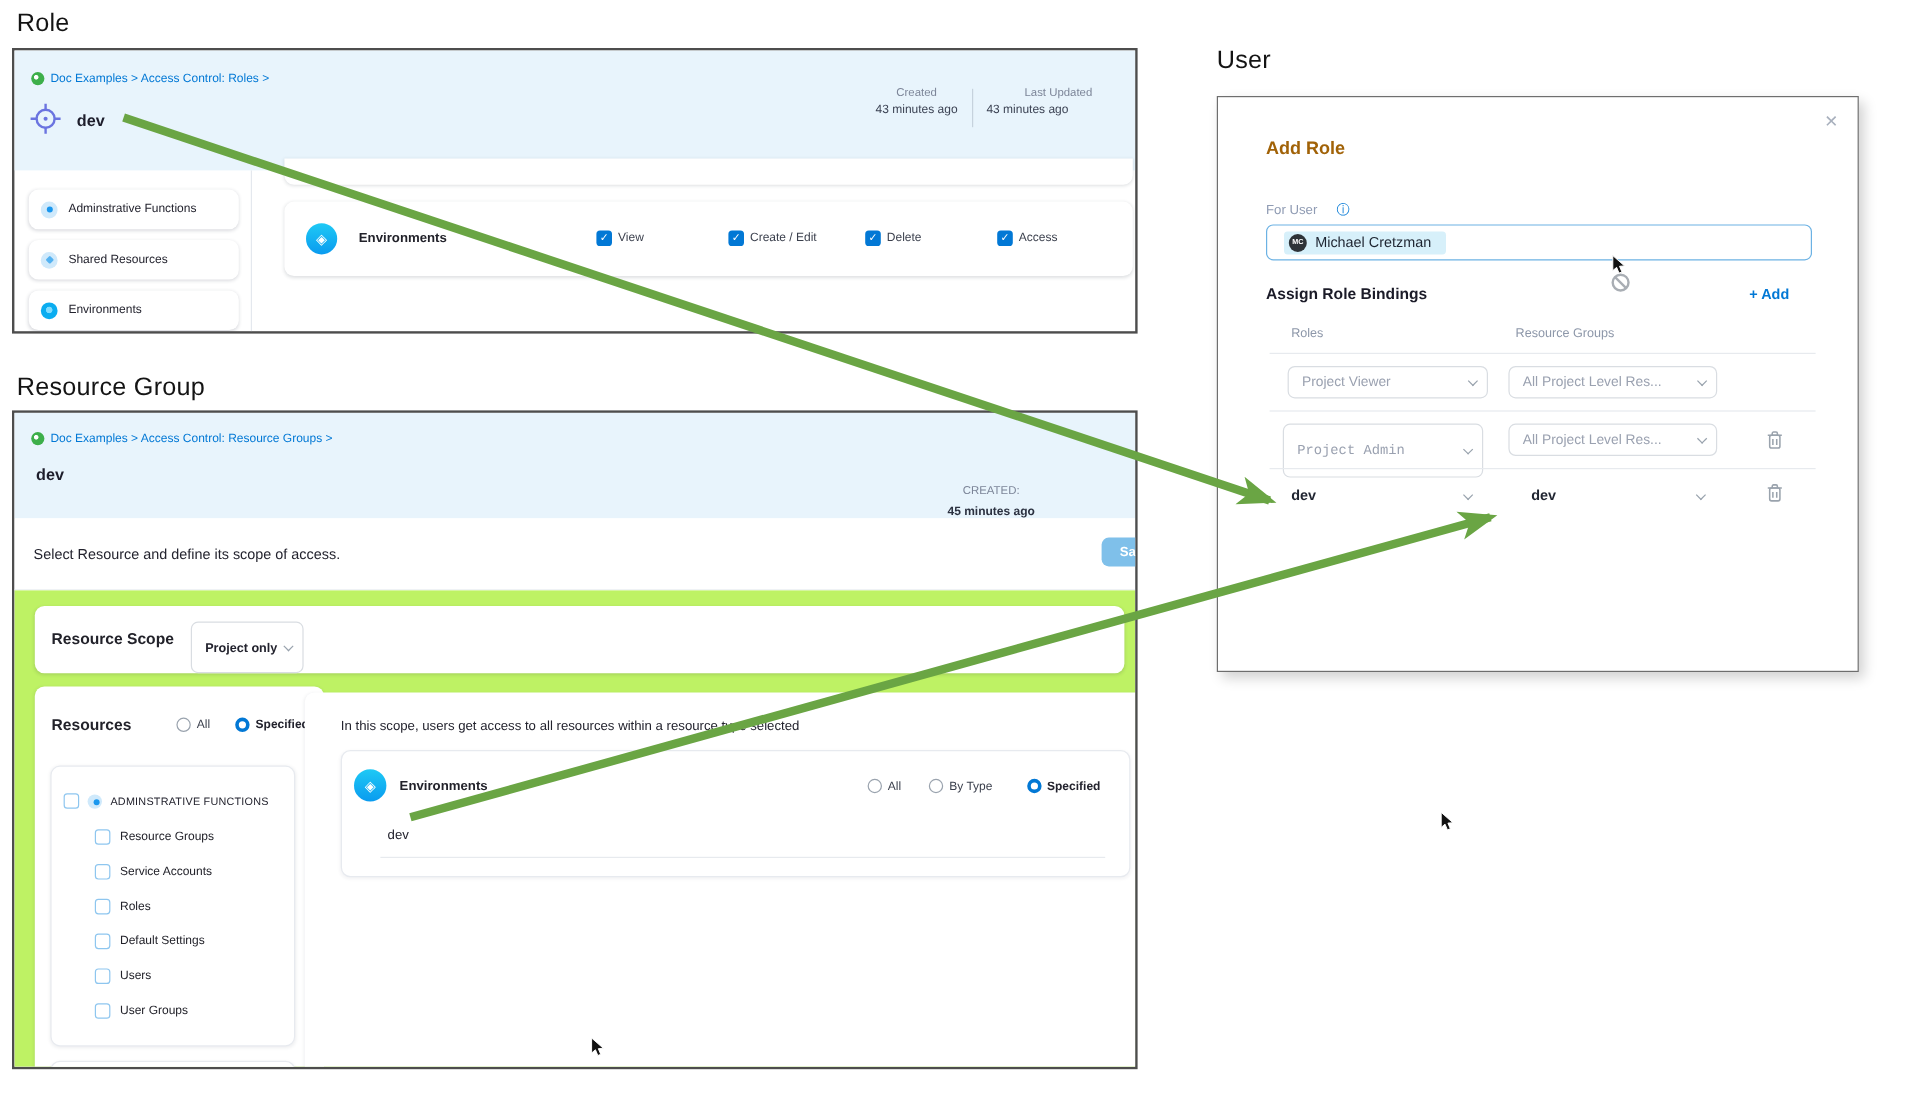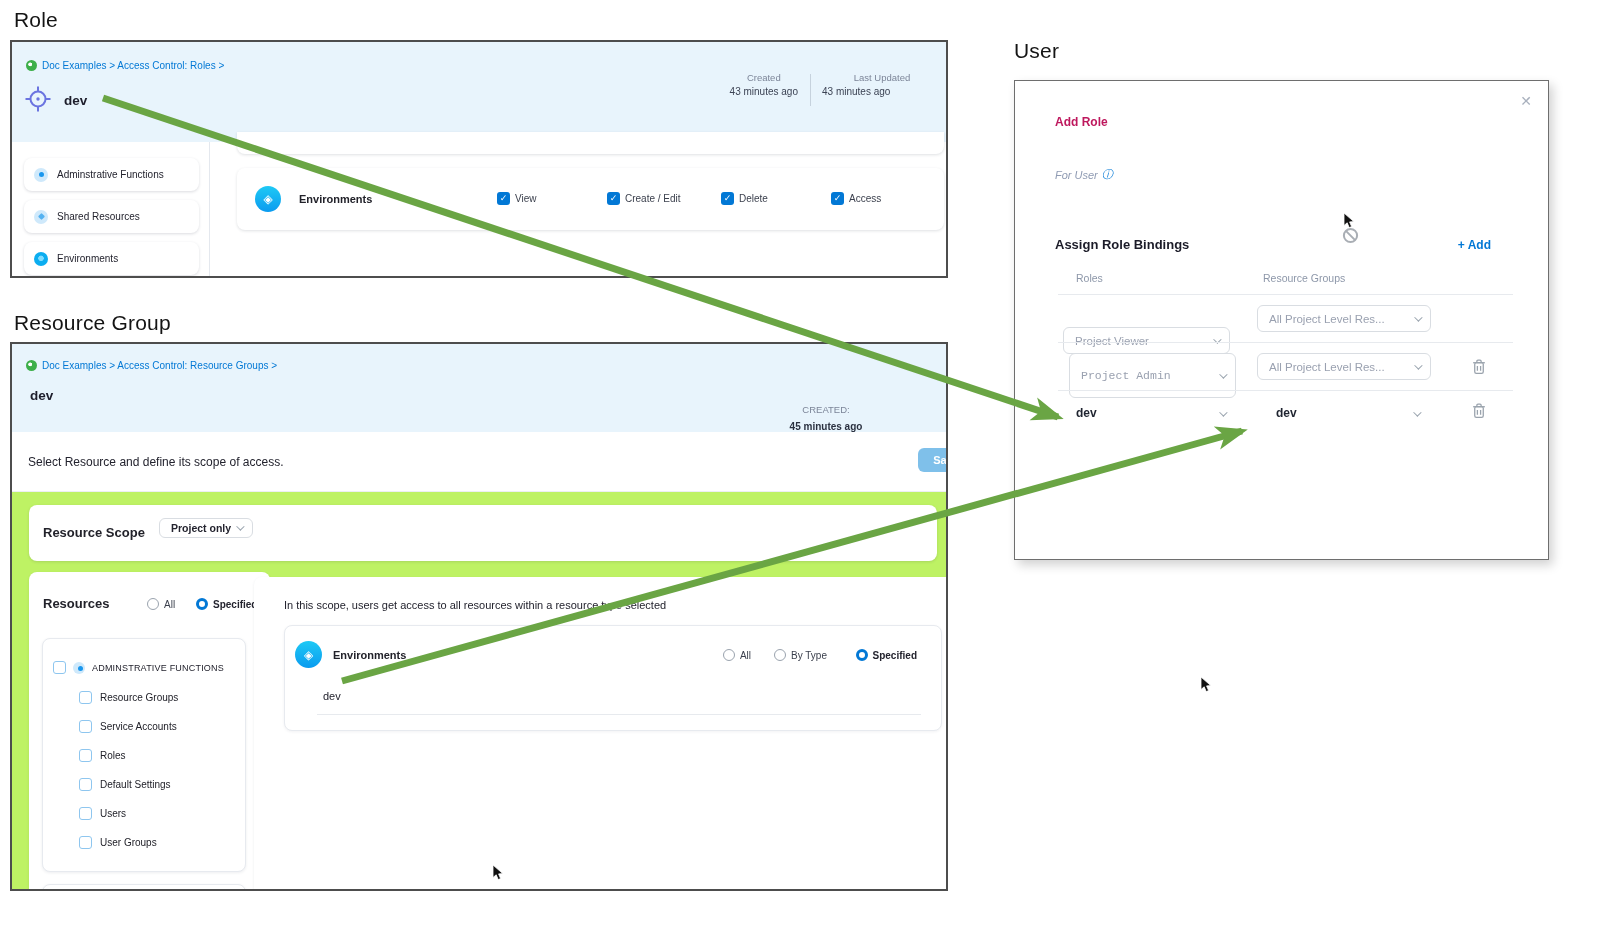--- a/index.html
+++ b/index.html
@@ -175,21 +175,21 @@
 
   <div class="abs" style="left:0; right:0; top:88px; height:60px; background:#fff; border-bottom:1px solid #eceff3;">
     <div class="abs" style="left:16px; top:23px; font-size:12px; color:#23232e;">Select Resource and define its scope of access.</div>
     <button class="save-btn abs" style="left:906px; top:16px; width:56px;">Save</button>
   </div>
 
   <div class="abs" style="left:0; right:0; top:148px; bottom:0; background:#bef264;">
 
     <div class="card abs" style="left:17px; top:13px; width:908px; height:56px;">
       <div class="abs" style="left:14px; top:20px; font-size:13px; font-weight:700;">Resource Scope</div>
-      <div class="selbox abs" style="left:130px; top:13px; width:94px; height:20px; color:#23232e; font-weight:700; font-size:10.5px;">
+      <div class="selbox abs" style="left:130px; top:13px; width:94px; height:43px; color:#23232e; font-weight:700; font-size:10.5px;">
         <span>Project only</span>
         <span class="chev"></span>
       </div>
     </div>
 
     <div class="abs" style="left:17px; top:80px; width:241px; bottom:0; background:#fff; border-radius:8px 8px 0 0; box-shadow:0 1px 3px rgba(30,40,60,.10);">
       <div class="abs" style="left:14px; top:24px; font-size:13px; font-weight:700;">Resources</div>
       <div class="ropt abs" style="left:118px; top:26px;">
         <span class="radio off"></span>
         <span>All</span>
@@ -267,38 +267,44 @@
         <div class="abs" style="left:38px; top:64px; font-size:11px; color:#23232e;">dev</div>
         <div class="hrline" style="left:32px; right:20px; top:88px;"></div>
       </div>
     </div>
   </div>
 </div>
 
 <div class="modal" style="left:1014px; top:80px; width:535px; height:480px;">
   <div class="abs" style="right:16px; top:12px; font-size:14px; color:#a8b0bd; cursor:default;">✕</div>
 
-  <div class="abs" style="left:40px; top:34px; font-size:12px; font-weight:700; color:#be185d;">Add Role</div>
-
-  <div class="abs" style="left:40px; top:86px; display:flex; align-items:center; gap:4px;font-style:italic;">
+  <div class="abs" style="left:40px; top:34px; font-size:15px; font-weight:700; color:#a16207;">Add Role</div>
+
+  <div class="abs" style="left:40px; top:86px; display:flex; align-items:center; gap:16px;">
     <span style="font-size:11px; color:#8f9bb3;">For User</span>
     <span style="font-size:11px; color:#0278d5;">ⓘ</span>
   </div>
 
+  <div class="abs" style="left:40px; top:106px; width:455px; height:30px; border:1px solid #6cb2e4; border-radius:6px; background:#fff; display:flex; align-items:center; padding-left:14px;">
+    <div style="display:flex; align-items:center; gap:7px; background:#d7f0fa; border-radius:3px; padding:2px 12px 2px 4px;">
+      <span style="width:15px; height:15px; border-radius:50%; background:#2e3338; color:#fff; font-size:6px; font-weight:700; display:flex; align-items:center; justify-content:center;">MC</span>
+      <span style="font-size:12px; color:#1d2430;">Michael Cretzman</span>
+    </div>
+  </div>
 
   <div class="abs" style="left:40px; top:156px; font-size:13px; font-weight:700; color:#1b1b28;">Assign Role Bindings</div>
   <div class="addlink abs" style="right:57px; top:157px;">+ Add</div>
 
   <div class="muted-sm abs" style="left:61px; top:191px;">Roles</div>
   <div class="muted-sm abs" style="left:248px; top:191px;">Resource Groups</div>
 
   <div class="hrline" style="left:43px; width:455px; top:213px;"></div>
 
   <div class="abs" style="left:0; top:214px; width:100%; height:47px;">
-    <div class="selbox abs" style="left:48px; top:10px; width:167px; height:27px;margin-top:22px;">
+    <div class="selbox abs" style="left:58px; top:10px; width:167px; height:27px;">
       <span>Project Viewer</span>
       <span class="chev"></span>
     </div>
     <div class="selbox abs" style="left:242px; top:10px; width:174px; height:27px;">
       <span>All Project Level Res...</span>
       <span class="chev"></span>
     </div>
   </div>
   <div class="hrline" style="left:43px; width:455px; top:261px;"></div>
 

